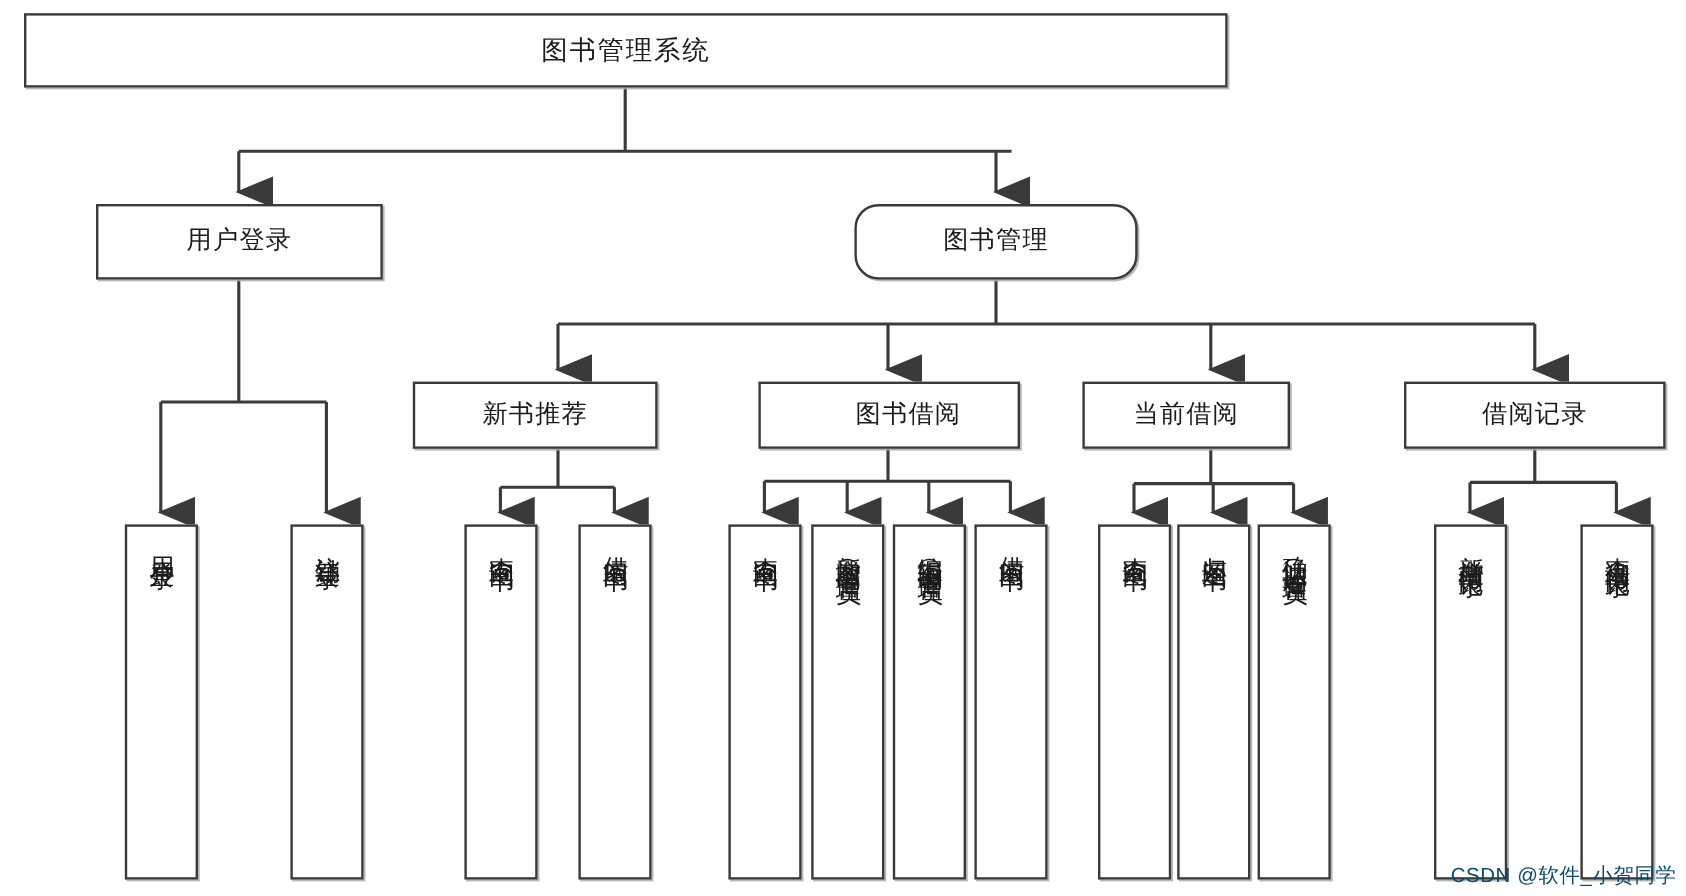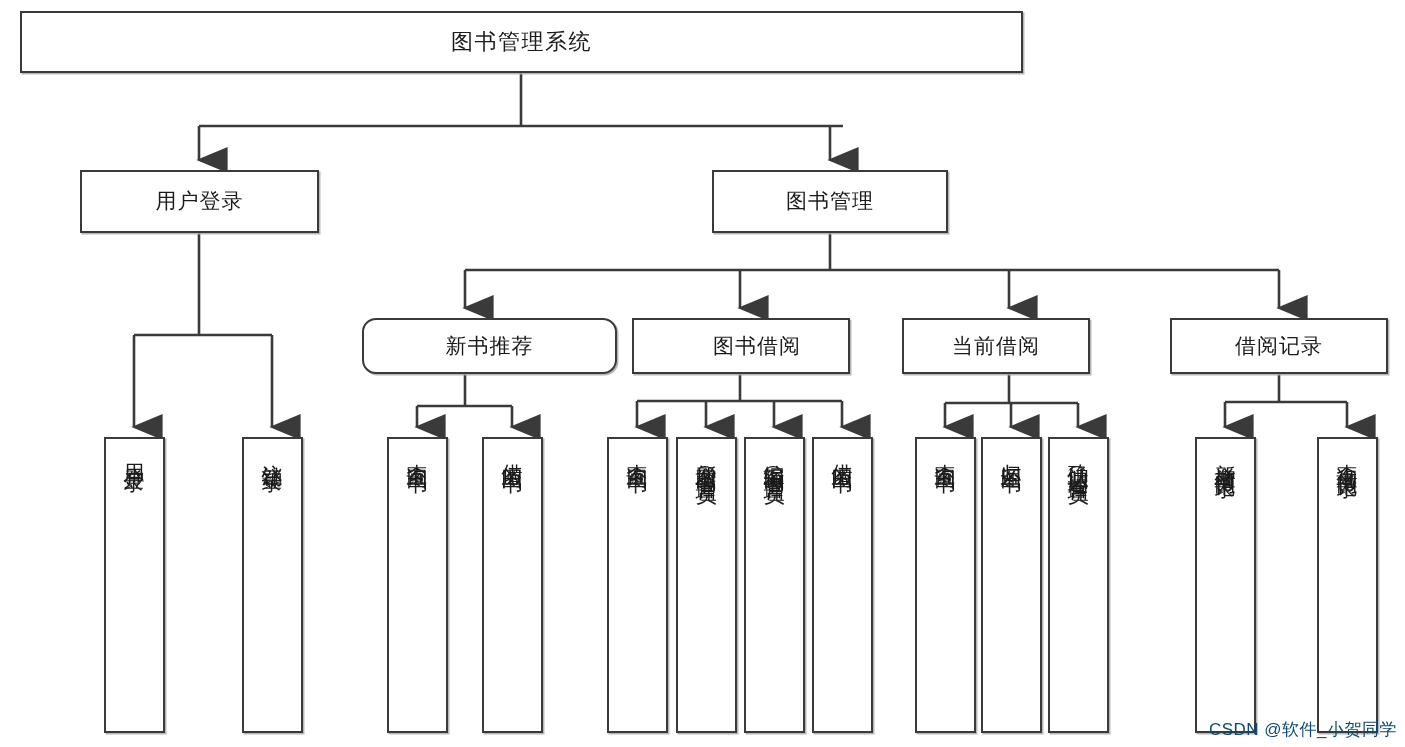--- a/index.html
+++ b/index.html
@@ -133,31 +133,31 @@
     </g>
   </svg>
 
   <div class="node h root" style="left:20px; top:11px; width:1003px; height:62px;">
     <span class="label">图书管理系统</span>
   </div>
 
   <div class="node h" style="left:80px; top:170px; width:239px; height:63px;">
     <span class="label">用户登录</span>
   </div>
-  <div class="node h" style="left:712px; top:170px; width:236px; height:63px;">
+  <div class="node h" style="left:712px; top:170px; width:236px; height:63px;border-radius:20px;">
     <span class="label">图书管理</span>
   </div>
 
-  <div class="node h" style="left:362px; top:318px; width:255px; height:56px;border-radius:14px;">
+  <div class="node h" style="left:344px; top:318px; width:204px; height:56px;">
     <span class="label">新书推荐</span>
   </div>
   <div class="node h" style="left:632px; top:318px; width:218px; height:56px;padding-left:32px;">
     <span class="label">图书借阅</span>
   </div>
-  <div class="node h" style="left:902px; top:318px; width:188px; height:56px;">
+  <div class="node h" style="left:902px; top:318px; width:173px; height:56px;">
     <span class="label">当前借阅</span>
   </div>
   <div class="node h" style="left:1170px; top:318px; width:218px; height:56px;align-items:center;">
     <span class="label">借阅记录</span>
   </div>
 
   <div class="node v" style="left:104px; top:437px; width:61px; height:296px;">
     <span class="label">用户登录</span>
   </div>
   <div class="node v" style="left:242px; top:437px; width:61px; height:296px;">

